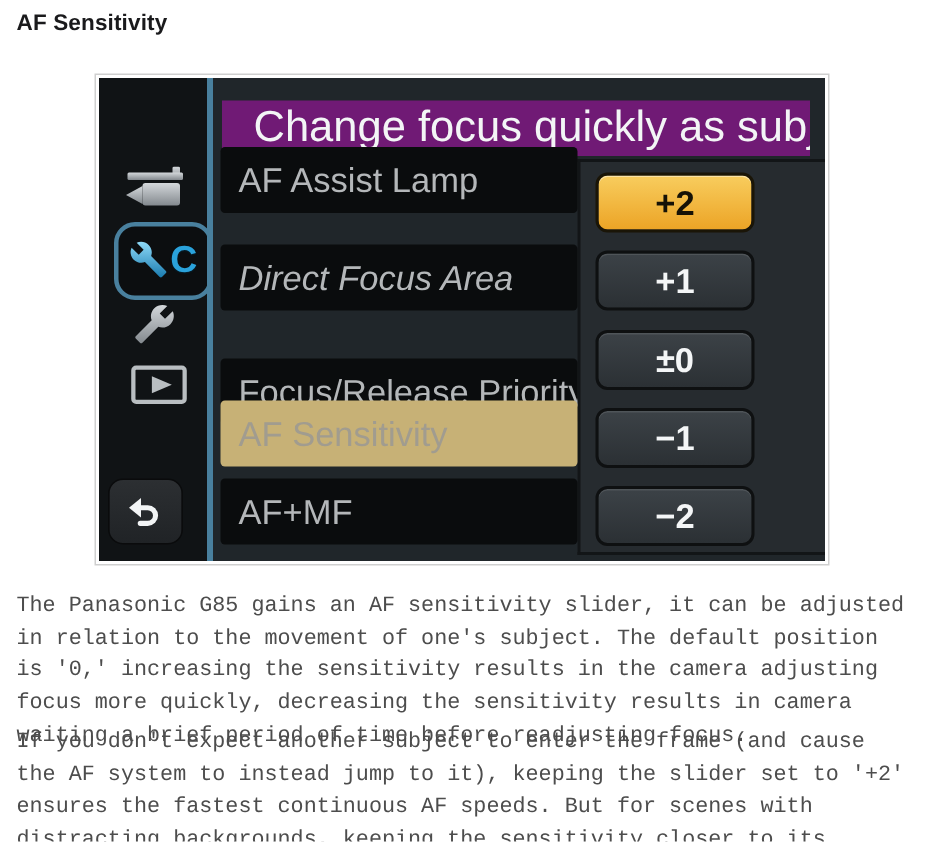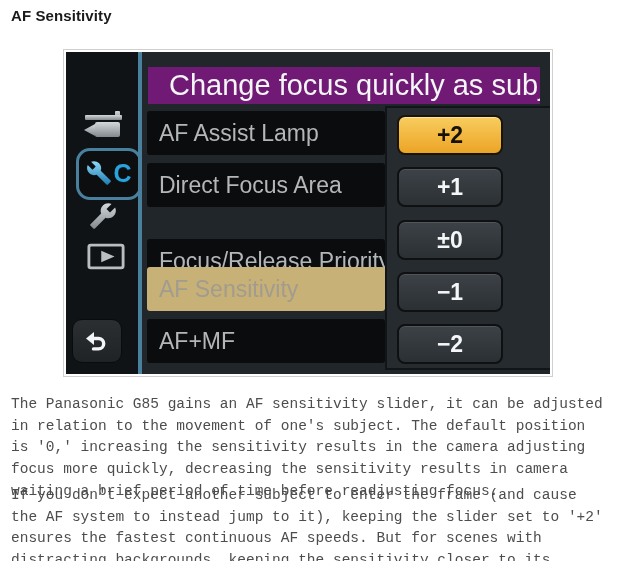--- a/index.html
+++ b/index.html
@@ -35,21 +35,21 @@
   
   .desc-bar { position:absolute; left:82px; top:15px; width:392px; height:37px;
               background:#701a75; color:#f3f5f6; font-size:29px; line-height:37px;
               padding-left:21px; white-space:nowrap; overflow:hidden; }
 
   
   .menu-row { position:absolute; left:81px; width:238px; height:44px; background:#0a0c0d;
               border-radius:3px; color:#b4b7b9; font-size:23px; line-height:44px;
               padding-left:12px; white-space:nowrap; overflow:hidden; }
   .menu-row.highlight { background:#c7b176; color:#a19c8f; }
-  .row-0 { top:59px; } .row-1 { top:111px; } .row-2 { top:163px;margin-top:24px; }
+  .row-0 { top:46px; } .row-1 { top:111px;font-style:italic; } .row-2 { top:163px;margin-top:24px; }
   .row-3 { top:215px; } .row-4 { top:267px; }
 
   
   .opt-panel { position:absolute; left:319px; top:54px; width:165px; height:264px;
                background:#262b2f; border:2px solid #121517; border-right:none; }
   .opt-btn { position:absolute; left:10px; width:106px; height:40px; border-radius:8px;
              background:linear-gradient(#3c4247,#2b3034); border:2px solid #0e1011;
              color:#f4f6f7; font-size:23px; font-weight:600; text-align:center;
              line-height:36px; box-shadow:inset 0 1px 0 rgba(255,255,255,0.10); }
   .opt-btn.selected { background:linear-gradient(#f8cd5e,#eca426); border-color:#1a1507;

